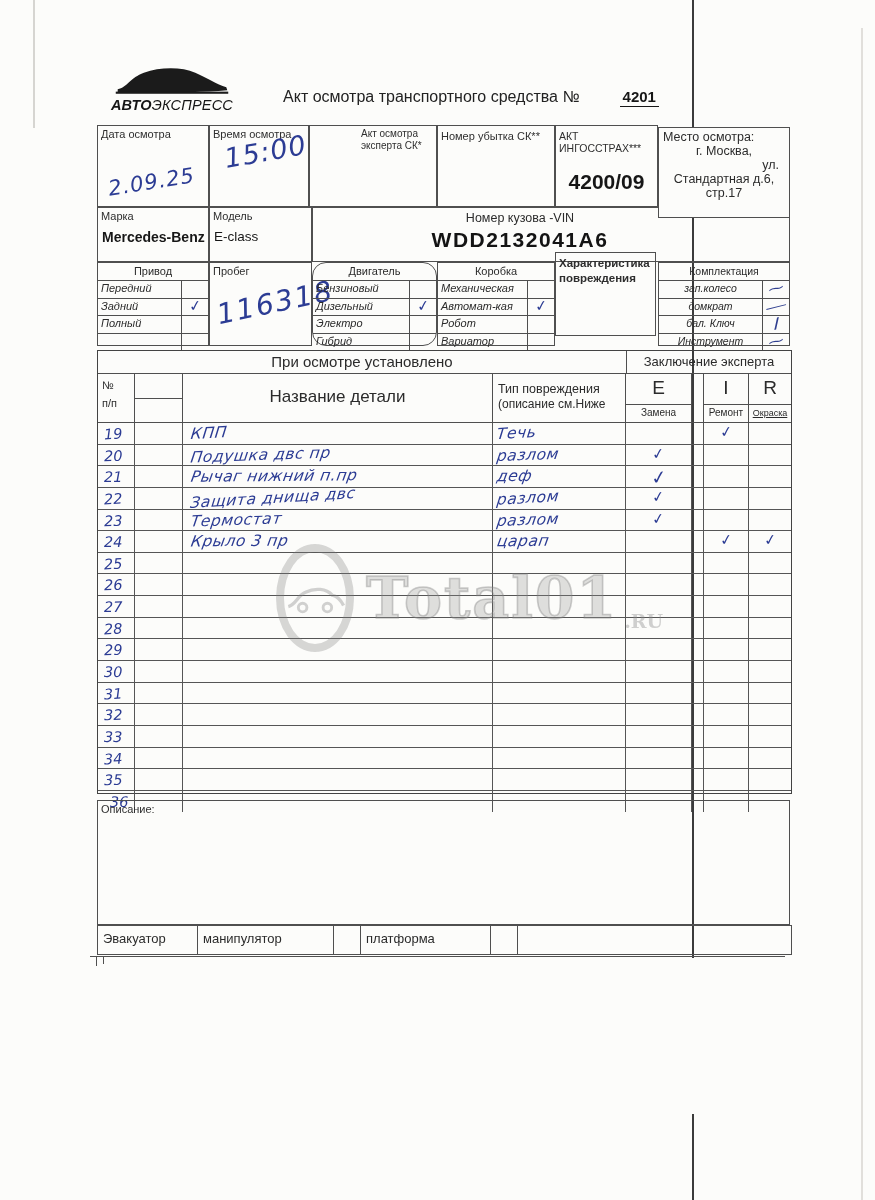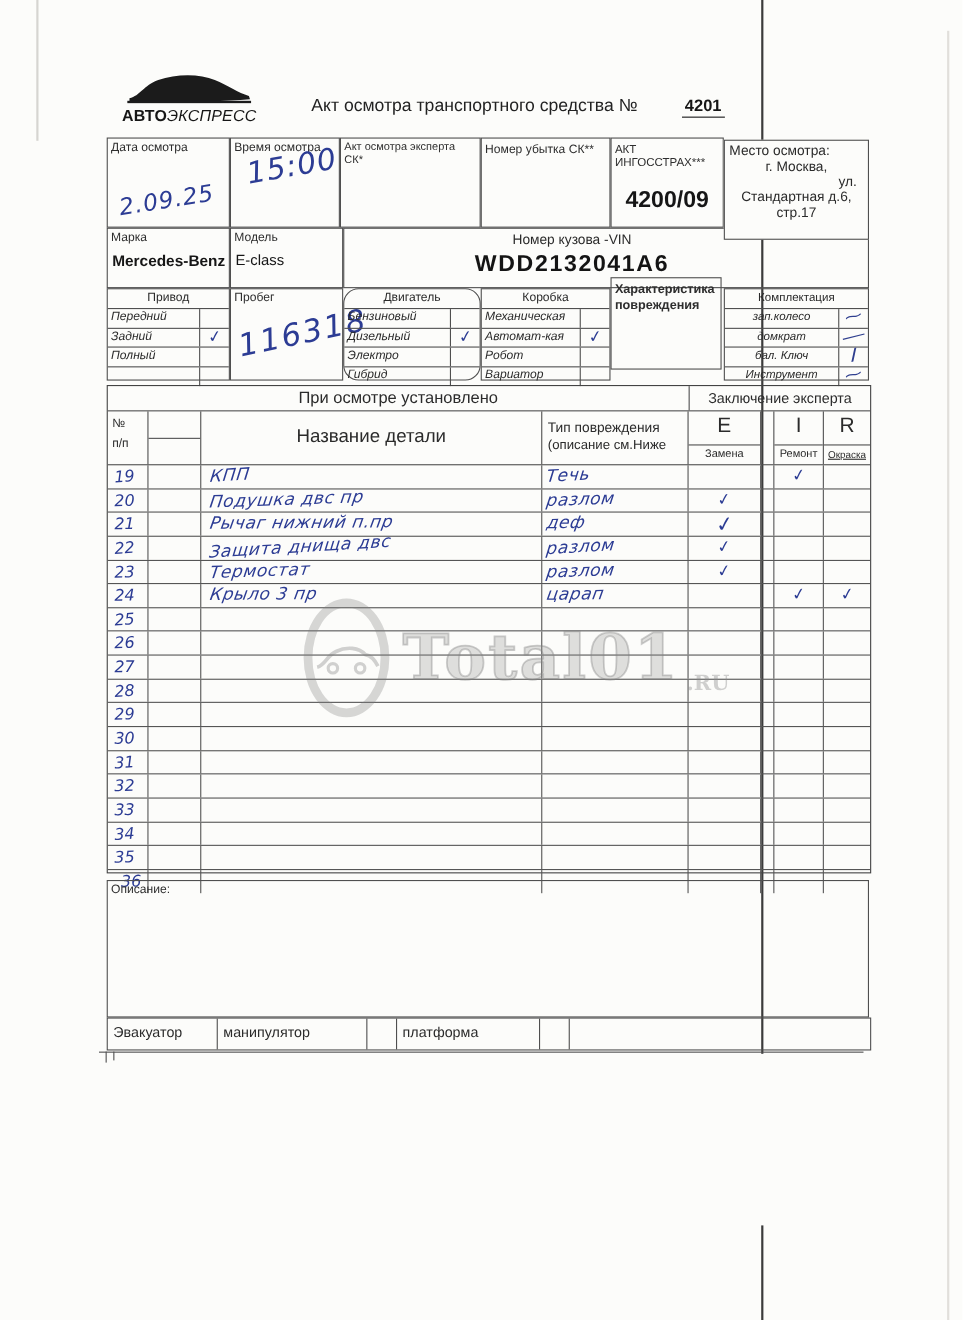--- a/index.html
+++ b/index.html
@@ -9,21 +9,21 @@
   .cell{position:absolute;box-sizing:border-box;border:1.4px solid #4f4f4f;}
   .lbl{display:block;font-size:11px;color:#2e2e2e;padding:2px 3px;line-height:1.15;}
   .hw{font-family:"DejaVu Sans",sans-serif;font-style:italic;color:#2c3c94;line-height:1;}
   .chk{font-family:"DejaVu Sans",sans-serif;font-style:normal;color:#2c3c94;font-size:15px;
        display:inline-block;transform:rotate(-8deg);}
   .eqmark{font-family:"DejaVu Sans",sans-serif;color:#2f3f8f;font-size:14px;display:inline-block;
        transform:rotate(-14deg) scaleX(1.6);}
   
   .logo{position:absolute;left:108px;top:64px;width:128px;text-align:center;}
   .logo-text{font-size:14.5px;letter-spacing:.2px;color:#161616;margin-top:-3px;}
-  .logo-text b{font-weight:700;margin-top:45px;}
+  .logo-text b{font-style:italic;font-weight:700;margin-top:45px;}
   .logo-text i{font-style:italic;font-weight:400;}
   
   .title{position:absolute;left:236px;top:88px;width:470px;display:flex;gap:40px;
          align-items:baseline;justify-content:center;}
   .title-main{font-size:16px;color:#222;}
   .title-num{font-size:15px;font-weight:700;color:#161616;border-bottom:1.6px solid #161616;padding:0 3px 1px;}
   
   .grp-hdr{height:17px;line-height:16px;text-align:center;font-size:11px;border-bottom:1.3px solid #4f4f4f;}
   .opt-row{height:16.7px;display:flex;border-bottom:1.3px solid #4f4f4f;}
   .opt-row:last-child{border-bottom:none;}
@@ -103,21 +103,21 @@
   </div>
 
   <div class="cell" style="left:97px;top:125px;width:112px;height:82px;">
     <span class="lbl">Дата осмотра</span>
     <span class="hw" style="position:absolute;left:10px;top:46px;font-size:21px;transform:rotate(-9deg);letter-spacing:1px;">2.09.25</span>
   </div>
   <div class="cell" style="left:209px;top:125px;width:100px;height:82px;">
     <span class="lbl">Время осмотра</span>
     <span class="hw" style="position:absolute;left:14px;top:12px;font-size:27px;transform:rotate(-10deg);letter-spacing:1px;">15:00</span>
   </div>
-  <div class="cell" style="left:309px;top:125px;width:128px;height:82px;">
+  <div class="cell" style="left:309px;top:125px;width:128px;height:82px;padding-left:48px;">
     <span class="lbl" style="font-size:10px;">Акт осмотра эксперта СК*</span>
   </div>
   <div class="cell" style="left:437px;top:125px;width:118px;height:82px;">
     <span class="lbl" style="font-size:11px;padding-top:4px;">Номер убытка СК**</span>
   </div>
   <div class="cell" style="left:555px;top:125px;width:103px;height:82px;">
     <span class="lbl" style="font-size:10.5px;padding-top:4px;">АКТ ИНГОССТРАХ***</span>
     <span style="position:absolute;left:0;right:0;top:44px;text-align:center;font-size:21px;font-weight:700;color:#161616;">4200/09</span>
   </div>
 

